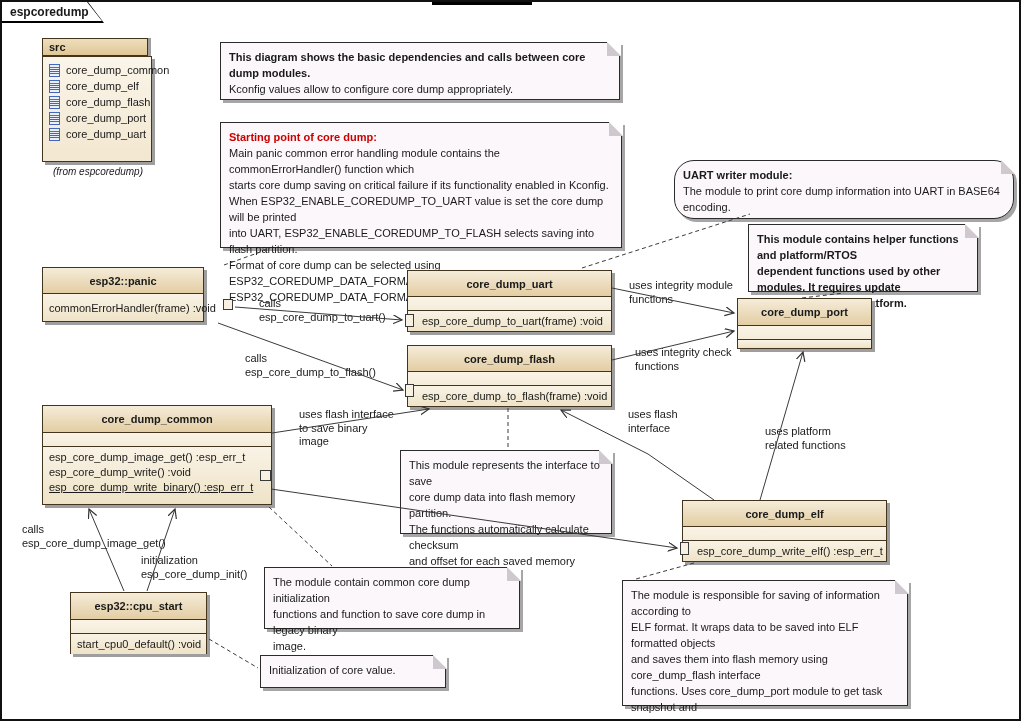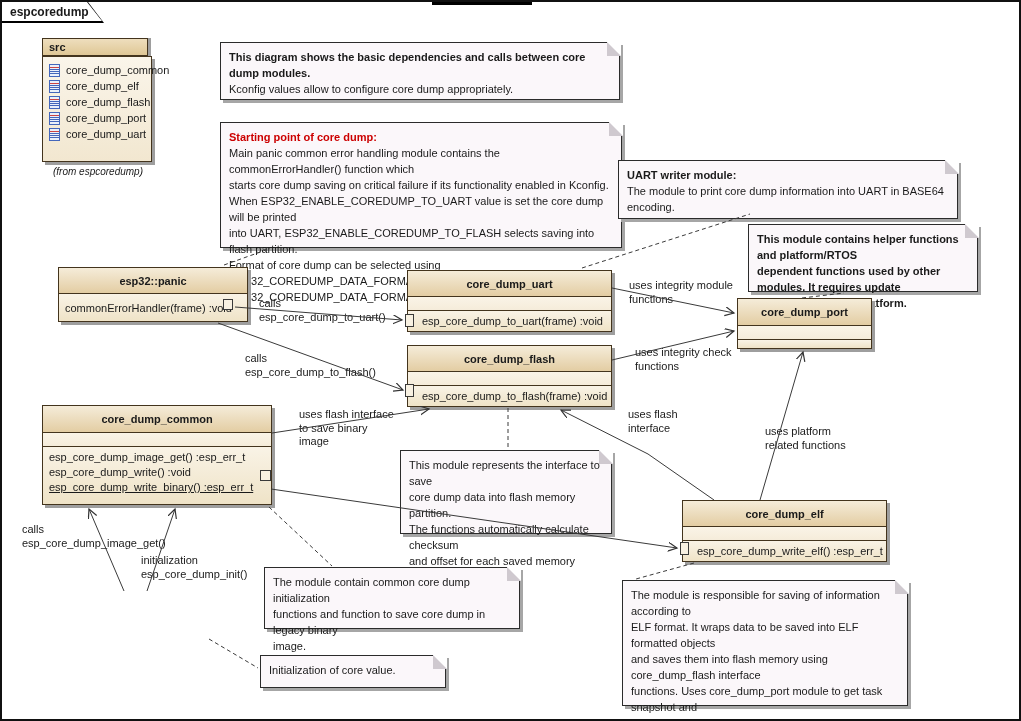--- a/index.html
+++ b/index.html
@@ -104,21 +104,21 @@
   <div class="note" style="left:218px;top:120px;width:402px;height:126px;">
     <div class="note-heading red">Starting point of core dump:</div>
     <div class="note-body">Main panic  common error handling module contains the commonErrorHandler() function which
 starts core dump saving on critical failure if its functionality enabled in Kconfig.
 When ESP32_ENABLE_COREDUMP_TO_UART value is set the core dump will be printed
 into UART, ESP32_ENABLE_COREDUMP_TO_FLASH selects saving into flash partition.
 Format of core dump can be selected using ESP32_COREDUMP_DATA_FORMAT_ELF,
 ESP32_COREDUMP_DATA_FORMAT_BIN.</div>
   </div>
 
-  <div class="note" style="left:616px;top:158px;width:340px;height:59px;">
+  <div class="note" style="left:672px;top:158px;width:340px;height:59px;border-radius:20px;">
     <div class="note-heading">UART writer module:</div>
     <div class="note-body">The module to print core dump information into UART in BASE64 encoding.</div>
   </div>
 
   <div class="note" style="left:746px;top:222px;width:230px;height:68px;font-weight:bold;">
     <div class="note-body">This module contains helper functions and platform/RTOS
 dependent functions used by other modules. It requires update
 for each supported platform.</div>
   </div>
 
@@ -140,21 +140,21 @@
   <div class="note" style="left:262px;top:565px;width:256px;height:62px;">
     <div class="note-body">The module contain common core dump initialization
 functions and function to save core dump in legacy binary
 image.</div>
   </div>
 
   <div class="note" style="left:258px;top:653px;width:186px;height:33px;">
     <div class="note-body">Initialization of core value.</div>
   </div>
 
-  <div class="uml-class" style="left:56px;top:265px;width:190px;height:55px;">
+  <div class="uml-class" style="left:40px;top:265px;width:162px;height:55px;">
     <div class="cls-header" style="height:25px;">esp32::panic</div>
     <div class="cls-methods center">
       <div class="m">commonErrorHandler(frame)  :void</div>
     </div>
   </div>
 
   <div class="uml-class" style="left:405px;top:268px;width:205px;height:62px;">
     <div class="cls-header" style="height:25px;">core_dump_uart</div>
     <div class="cls-attrs"></div>
     <div class="cls-methods center">
@@ -187,20 +187,27 @@
   </div>
 
   <div class="uml-class" style="left:680px;top:498px;width:205px;height:62px;">
     <div class="cls-header" style="height:25px;">core_dump_elf</div>
     <div class="cls-attrs"></div>
     <div class="cls-methods center">
       <div class="m indent">esp_core_dump_write_elf()  :esp_err_t</div>
     </div>
   </div>
 
+  <div class="uml-class" style="left:68px;top:590px;width:137px;height:62px;">
+    <div class="cls-header" style="height:26px;">esp32::cpu_start</div>
+    <div class="cls-attrs"></div>
+    <div class="cls-methods center">
+      <div class="m">start_cpu0_default()  :void</div>
+    </div>
+  </div>
 
   <div class="edge-label" style="left:257px;top:295px;">calls
 esp_core_dump_to_uart()</div>
   <div class="edge-label" style="left:243px;top:350px;">calls
 esp_core_dump_to_flash()</div>
   <div class="edge-label" style="left:627px;top:277px;">uses integrity module
 functions</div>
   <div class="edge-label" style="left:633px;top:344px;">uses integrity check
 functions</div>
   <div class="edge-label" style="left:297px;top:406px;">uses flash interface

